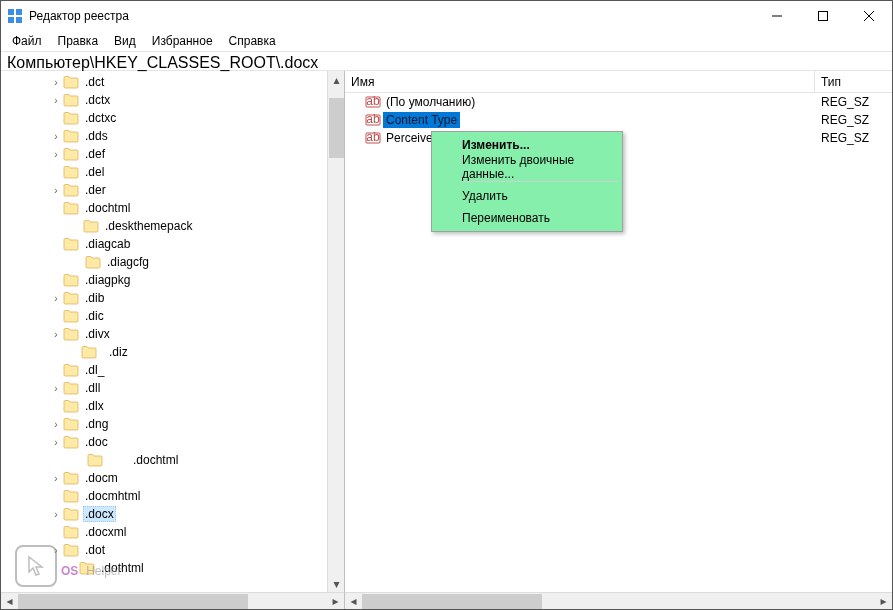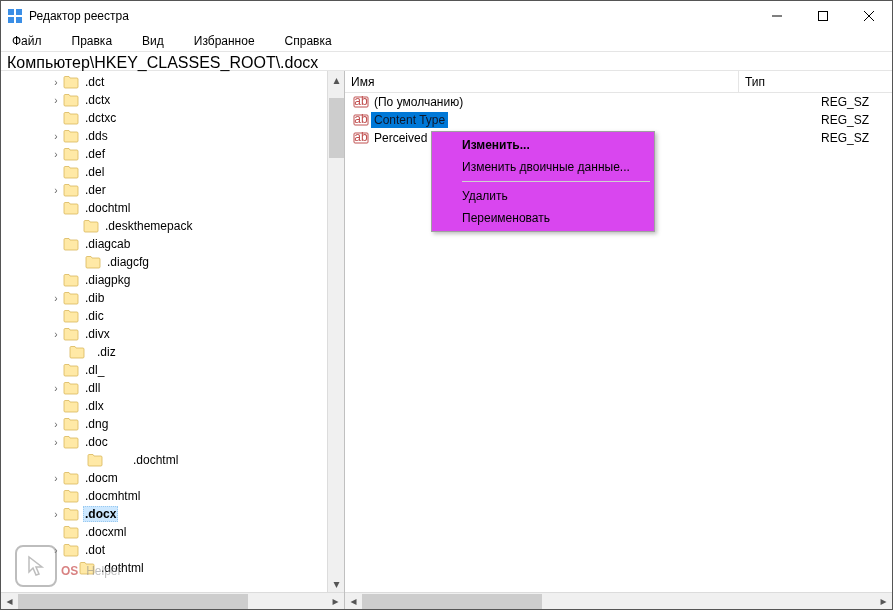--- a/index.html
+++ b/index.html
@@ -4,58 +4,58 @@
 <style>
   * { box-sizing: border-box; margin: 0; padding: 0; font-family: "Segoe UI", Tahoma, sans-serif; font-size: 12px; }
   html, body { width: 893px; height: 610px; overflow: hidden; background: #fff; }
   .window { width: 893px; height: 610px; border: 1px solid #555; display: flex; flex-direction: column; background: #fff; position: relative; }
   .titlebar { height: 30px; display: flex; align-items: center; justify-content: space-between; padding-left: 6px; }
   .titlebar-left { display: flex; align-items: center; gap: 6px; }
   .title-icon { width: 16px; height: 16px; }
   .title-text { font-size: 12px; }
   .win-controls { display: flex; }
   .win-btn { width: 46px; height: 30px; display: flex; align-items: center; justify-content: center; }
-  .menubar { height: 20px; display: flex; align-items: center; padding: 0 4px; gap: 16px; }
+  .menubar { height: 20px; display: flex; align-items: center; padding: 0 4px; gap: 2px; }
   .menu-item { padding: 2px 7px; }
   .addressbar { height: 20px; border-top: 1px solid #e5e5e5; border-bottom: 1px solid #e5e5e5; background: #fff; padding: 2px 6px; font-size: 16px; }
   .content { flex: 1; display: flex; min-height: 0; }
   .tree-pane { width: 344px; border-right: 1px solid #c0c0c0; display: flex; flex-direction: column; overflow: hidden; }
   .tree-scroll { flex: 1; overflow: hidden; position: relative; }
   .tree { padding: 2px 0 2px 0; }
   .tree-row { height: 18px; display: flex; align-items: center; white-space: nowrap; }
   .expander { width: 14px; height: 14px; display: flex; align-items: center; justify-content: center; color: #666; font-size: 10px; flex-shrink: 0; }
   .folder-icon { width: 16px; height: 14px; margin-right: 4px; flex-shrink: 0; }
   .tree-label { font-size: 12px; padding: 0 2px; }
-  .tree-row.selected .tree-label { background: #cde8ff; border: 1px dotted #99c9ef; padding: 0 1px; font-weight: bold; }
+  .tree-row.selected .tree-label { background: #cde8ff; border: 1px dotted #99c9ef; padding: 0 1px; }
   .list-pane { flex: 1; display: flex; flex-direction: column; overflow: hidden; }
   .list-header { height: 22px; display: flex; align-items: center; border-bottom: 1px solid #e5e5e5; }
-  .col-name { width: 394px; padding-left: 6px; border-right: 1px solid #e5e5e5; height: 100%; display: flex; align-items: center; }
+  .col-name { width: 470px; padding-left: 6px; border-right: 1px solid #e5e5e5; height: 100%; display: flex; align-items: center; }
   .col-type { flex: 1; padding-left: 6px; height: 100%; display: flex; align-items: center; }
   .list-body { flex: 1; position: relative; }
   .list-row { height: 18px; display: flex; align-items: center; }
-  .lv-name { width: 470px; padding-left: 8px; display: flex; align-items: center; gap: 2px; }
+  .lv-name { width: 470px; padding-left: 20px; display: flex; align-items: center; gap: 2px; }
   .lv-type { flex: 1; padding-left: 6px; }
   .val-icon { width: 16px; height: 16px; flex-shrink: 0; }
   .lv-label { font-size: 12px; padding: 1px 3px; }
   .list-row.selected .lv-label { background: #0078d7; color: #0f172a; }
-  .context-menu { position: absolute; left: 430px; top: 130px; width: 224px; background: #d946ef; border: 1px solid #a0a0a0; box-shadow: 2px 2px 4px rgba(0,0,0,0.25); padding: 2px; z-index: 50; }
+  .context-menu { position: absolute; left: 430px; top: 130px; width: 192px; background: #86efac; border: 1px solid #a0a0a0; box-shadow: 2px 2px 4px rgba(0,0,0,0.25); padding: 2px; z-index: 50; }
   .ctx-item { height: 22px; display: flex; align-items: center; padding-left: 28px; font-size: 12px; }
   .ctx-item.bold { font-weight: 600; }
   .ctx-sep { height: 1px; background: #d0d0d0; margin: 3px 2px 3px 28px; }
   .hscroll { height: 17px; background: #f0f0f0; border-top: 1px solid #dcdcdc; display: flex; align-items: center; justify-content: space-between; }
   .sc-btn { width: 17px; height: 17px; display: flex; align-items: center; justify-content: center; color: #555; }
   .sc-track { flex: 1; height: 17px; position: relative; }
   .sc-thumb { position: absolute; height: 15px; top: 1px; background: #cdcdcd; }
   .vscroll { width: 17px; background: #f0f0f0; border-left: 1px solid #dcdcdc; display: flex; flex-direction: column; }
   .vsc-track { flex: 1; position: relative; }
   .vsc-thumb { position: absolute; width: 15px; left: 1px; background: #cdcdcd; }
   .watermark { position: absolute; left: 14px; bottom: 22px; display: flex; align-items: center; gap: 4px; opacity: 0.55; pointer-events: none; }
   .wm-icon { width: 42px; height: 42px; border: 2px solid #888; border-radius: 8px; display:flex; align-items:center; justify-content:center; }
   .wm-text { font-size: 28px; font-weight: 700; }
-  .wm-os { color: #b91c1c; }
+  .wm-os { color: #a21caf; }
   .wm-helper { color: #888; font-weight: 400; }
   .tree-wrap { display:flex; flex:1; min-height:0; }
 </style>
 </head>
 <body>
 
 <div class="window">
 
   <div class="titlebar">
     <div class="titlebar-left">
@@ -201,21 +201,21 @@
                 </svg>
                 <span class="tree-label">.dic</span>
               </div>
               <div class="tree-row" style="padding-left: 48px;">
                 <span class="expander">›</span>
                 <svg class="folder-icon" viewBox="0 0 16 14">
                   <path d="M1 3 L1 12 C1 12.5 1.5 13 2 13 L14 13 C14.5 13 15 12.5 15 12 L15 4 C15 3.5 14.5 3 14 3 L7 3 L6 1.5 L2 1.5 C1.5 1.5 1 2 1 2.5 Z" fill="#ffe9a6" stroke="#d9b65a" stroke-width="0.8"></path>
                 </svg>
                 <span class="tree-label">.divx</span>
               </div>
-              <div class="tree-row" style="padding-left: 48px; gap: 6px;">
+              <div class="tree-row" style="padding-left: 60px; gap: 6px;">
                 <span class="expander"></span>
                 <svg class="folder-icon" viewBox="0 0 16 14">
                   <path d="M1 3 L1 12 C1 12.5 1.5 13 2 13 L14 13 C14.5 13 15 12.5 15 12 L15 4 C15 3.5 14.5 3 14 3 L7 3 L6 1.5 L2 1.5 C1.5 1.5 1 2 1 2.5 Z" fill="#ffe9a6" stroke="#d9b65a" stroke-width="0.8"></path>
                 </svg>
                 <span class="tree-label">.diz</span>
               </div>
               <div class="tree-row" style="padding-left: 48px;">
                 <span class="expander"></span>
                 <svg class="folder-icon" viewBox="0 0 16 14">
                   <path d="M1 3 L1 12 C1 12.5 1.5 13 2 13 L14 13 C14.5 13 15 12.5 15 12 L15 4 C15 3.5 14.5 3 14 3 L7 3 L6 1.5 L2 1.5 C1.5 1.5 1 2 1 2.5 Z" fill="#ffe9a6" stroke="#d9b65a" stroke-width="0.8"></path>

